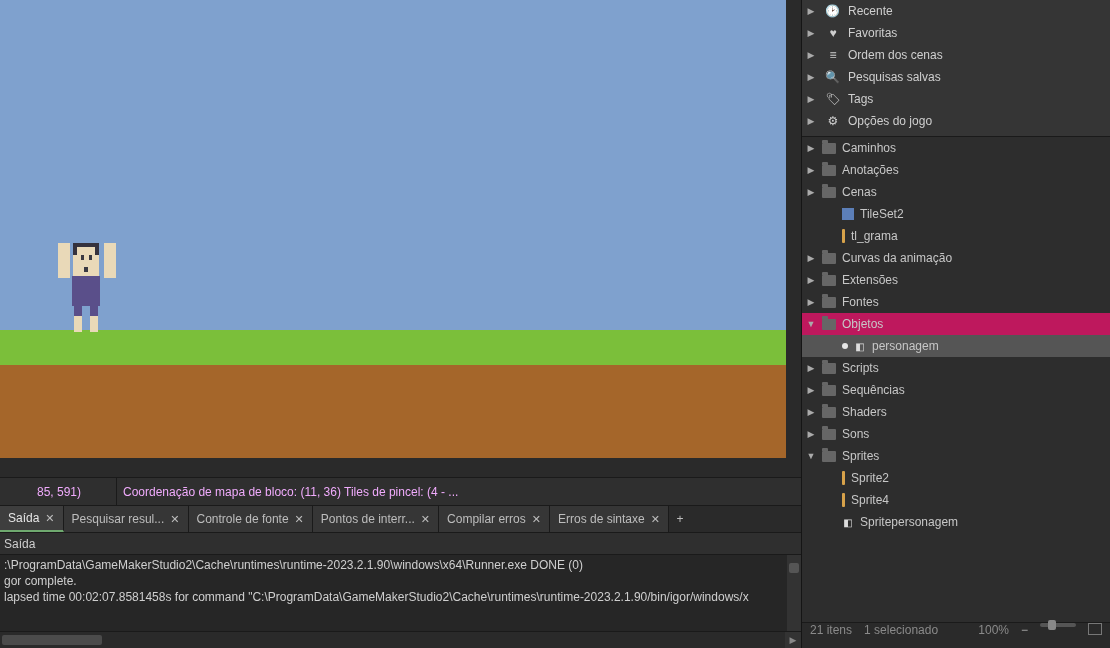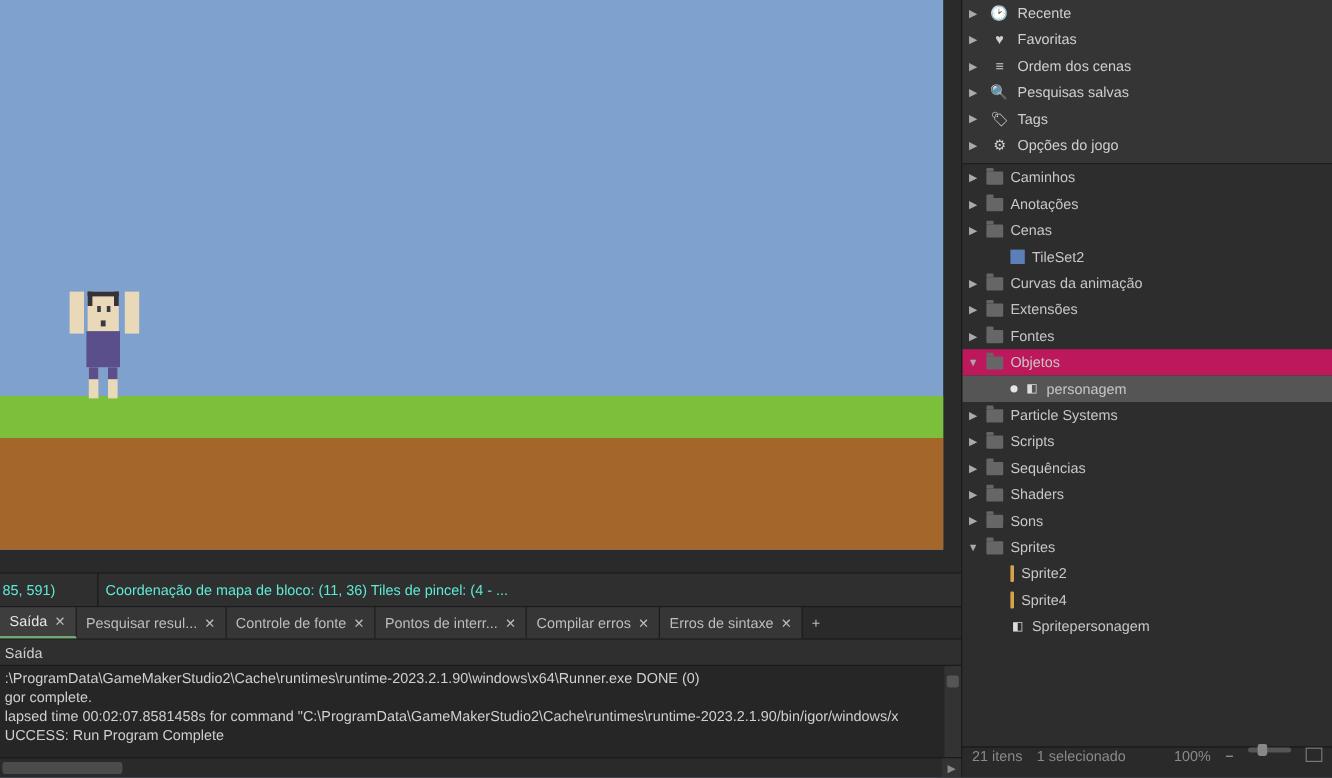--- a/index.html
+++ b/index.html
@@ -97,22 +97,23 @@
   }
   .leg-l {position:absolute;top:63px;left:18px;width:8px;height:26px;background:#e9d9b8;}
   .leg-r {position:absolute;top:63px;left:34px;width:8px;height:26px;background:#e9d9b8;}
   .short-l{position:absolute;top:63px;left:18px;width:8px;height:10px;background:#5a4f8a;}
   .short-r{position:absolute;top:63px;left:34px;width:8px;height:10px;background:#5a4f8a;}
   .status-bar {
     flex: 0 0 28px;
     background: #2f2f2f;
     display: flex;
     align-items: center;
-    color: #5eead4;
+    color: #f0abfc;
     border-top: 1px solid #1a1a1a;
+    padding-left: 35px;
   }
   .status-seg1 {
     width: 82px;
     padding-left: 2px;
     border-right: 1px solid #1a1a1a;
     height: 100%;
     display:flex;align-items:center;
   }
   .status-seg2 { padding-left: 6px; }
   .tab-row {
@@ -291,21 +292,20 @@
 
   <div class="out-header">Saída</div>
 
   <div class="out-body" id="out-body">
     <div class="out-scroll-v">
       <div class="out-scroll-v-thumb"></div>
     </div>
   <div class="out-line">:\ProgramData\GameMakerStudio2\Cache\runtimes\runtime-2023.2.1.90\windows\x64\Runner.exe DONE (0)</div>
       <div class="out-line">gor complete.</div>
       <div class="out-line">lapsed time 00:02:07.8581458s for command "C:\ProgramData\GameMakerStudio2\Cache\runtimes\runtime-2023.2.1.90/bin/igor/windows/x</div>
-      <div class="out-line">UCCESS: Run Program Complete</div>
     </div>
 
   <div class="out-hscroll">
     <div class="out-hscroll-thumb"></div>
     <div class="out-hscroll-right">▶</div>
   </div>
 </div>
 
 <div class="right-col">
   <div class="toolbox" id="toolbox">
@@ -365,20 +365,24 @@
         <span class="arrow right"></span>
         <span class="ficon">
           <span class="folder-icon"></span>
         </span>
         <span>Cenas</span>
       </div>
       <div class="tree-row indent2">
         <span class="tileset-icon"></span>
         <span>TileSet2</span>
       </div>
+      <div class="tree-row indent2">
+        <span class="tl-icon"></span>
+        <span>tl_grama</span>
+      </div>
       <div class="tree-row">
         <span class="arrow right"></span>
         <span class="ficon">
           <span class="folder-icon"></span>
         </span>
         <span>Curvas da animação</span>
       </div>
       <div class="tree-row">
         <span class="arrow right"></span>
         <span class="ficon">
@@ -397,27 +401,20 @@
         <span class="arrow down"></span>
         <span class="ficon">
           <span class="folder-icon"></span>
         </span>
         <span>Objetos</span>
       </div>
       <div class="tree-row indent2 selected-strong">
         <span class="bullet-white"></span>
         <span class="obj-icon">◧</span>
         <span>personagem</span>
-      </div>
-      <div class="tree-row">
-        <span class="arrow right"></span>
-        <span class="ficon">
-          <span class="folder-icon"></span>
-        </span>
-        <span>Particle Systems</span>
       </div>
       <div class="tree-row">
         <span class="arrow right"></span>
         <span class="ficon">
           <span class="folder-icon"></span>
         </span>
         <span>Scripts</span>
       </div>
       <div class="tree-row">
         <span class="arrow right"></span>

